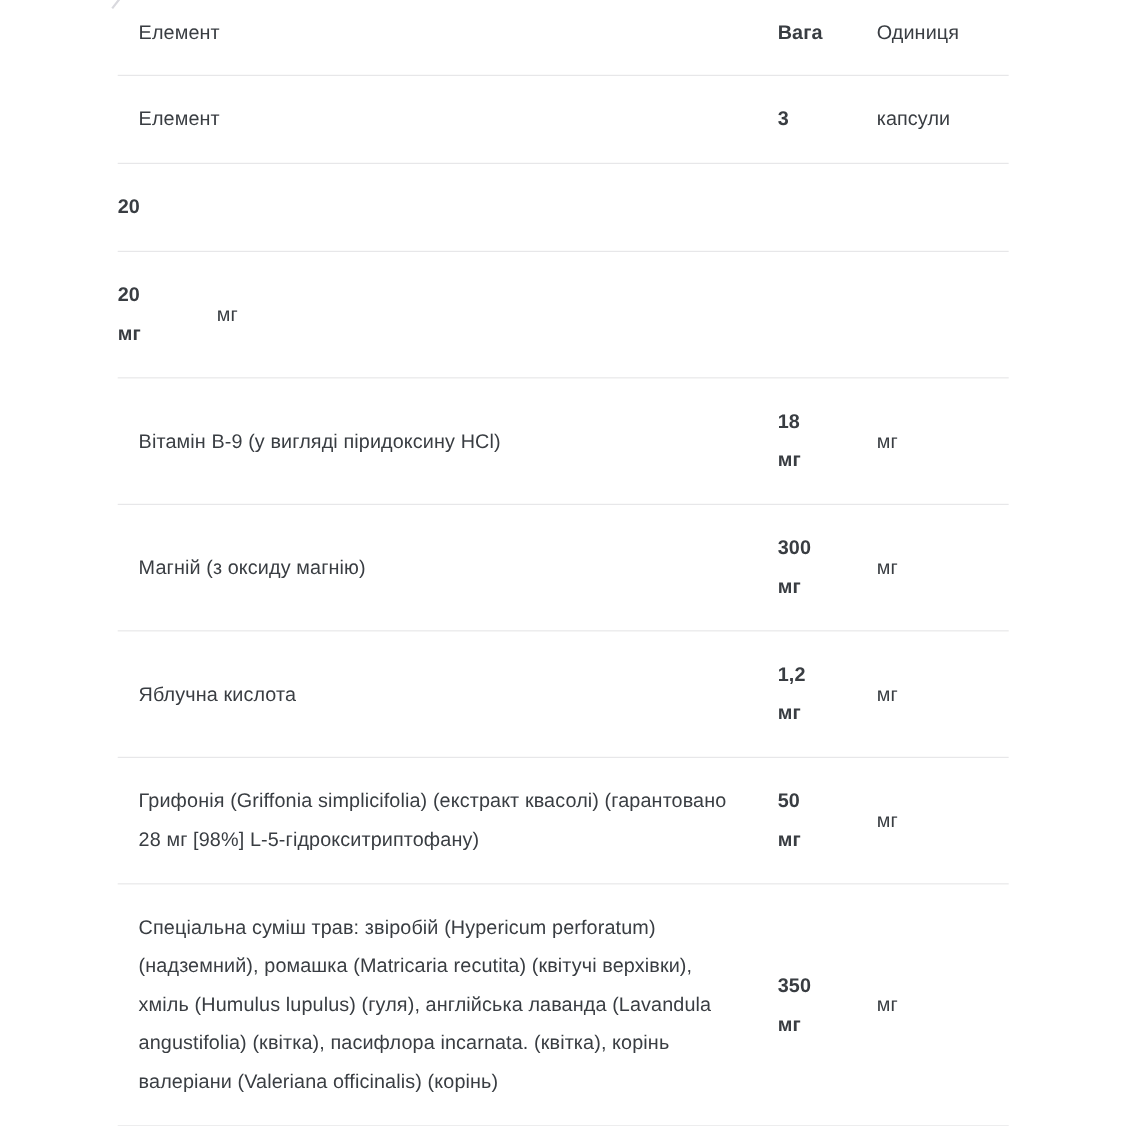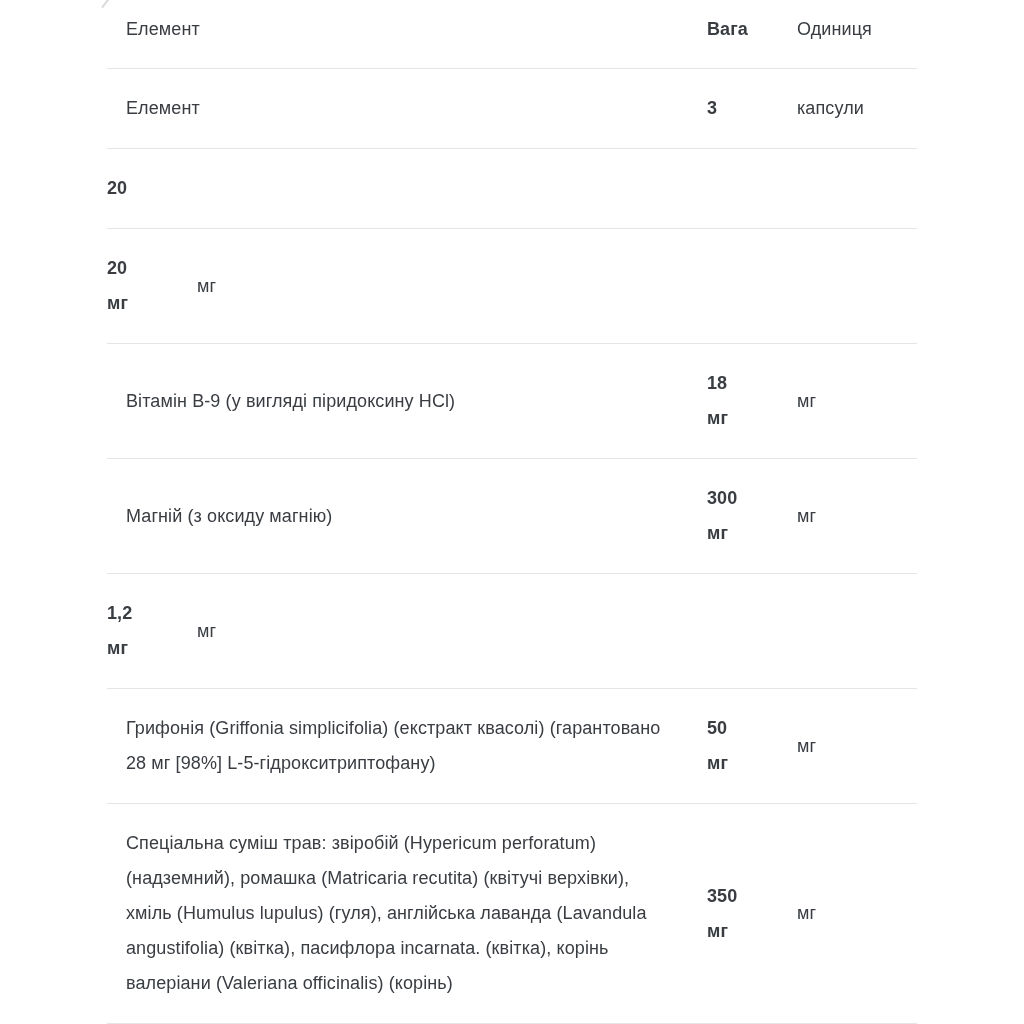--- a/index.html
+++ b/index.html
@@ -109,20 +109,21 @@
     <div class="t-row">
       <div class="cell cell-element">Магній (з оксиду магнію)</div>
       <div class="cell cell-weight">
         <span class="weight-value">300</span>
         <span class="weight-unit">мг</span>
       </div>
       <div class="cell cell-unit">мг</div>
     </div>
 
     <div class="t-row">
+      <div class="cell cell-element">Яблучна кислота</div>
       <div class="cell cell-weight">
         <span class="weight-value">1,2</span>
         <span class="weight-unit">мг</span>
       </div>
       <div class="cell cell-unit">мг</div>
     </div>
 
     <div class="t-row">
       <div class="cell cell-element">Грифонія (Griffonia simplicifolia) (екстракт квасолі) (гарантовано 28 мг [98%] L-5-гідрокситриптофану)</div>
       <div class="cell cell-weight">

